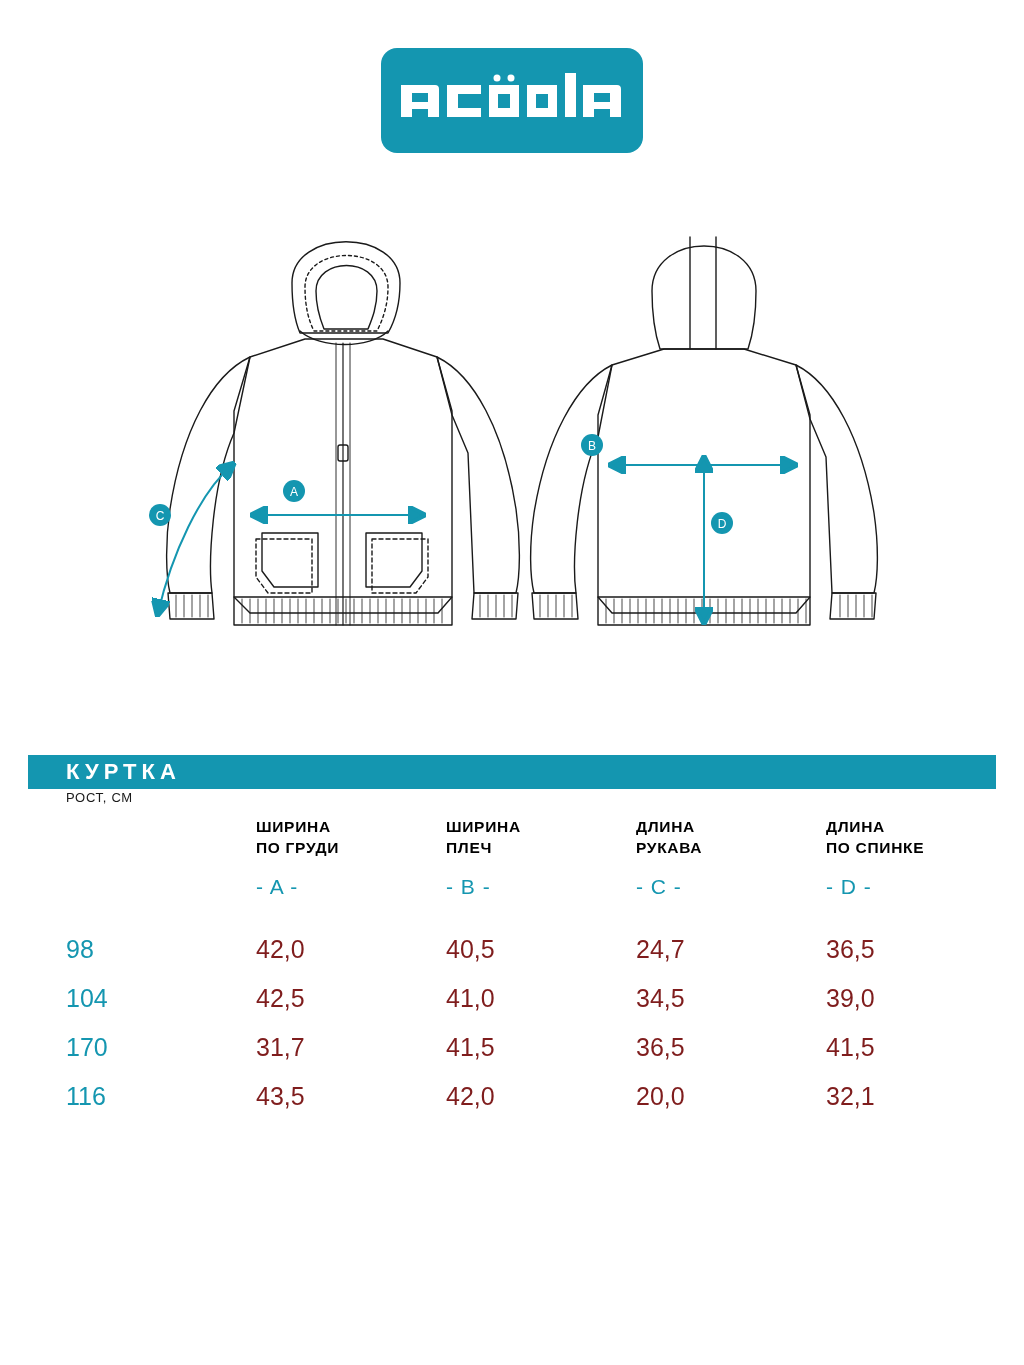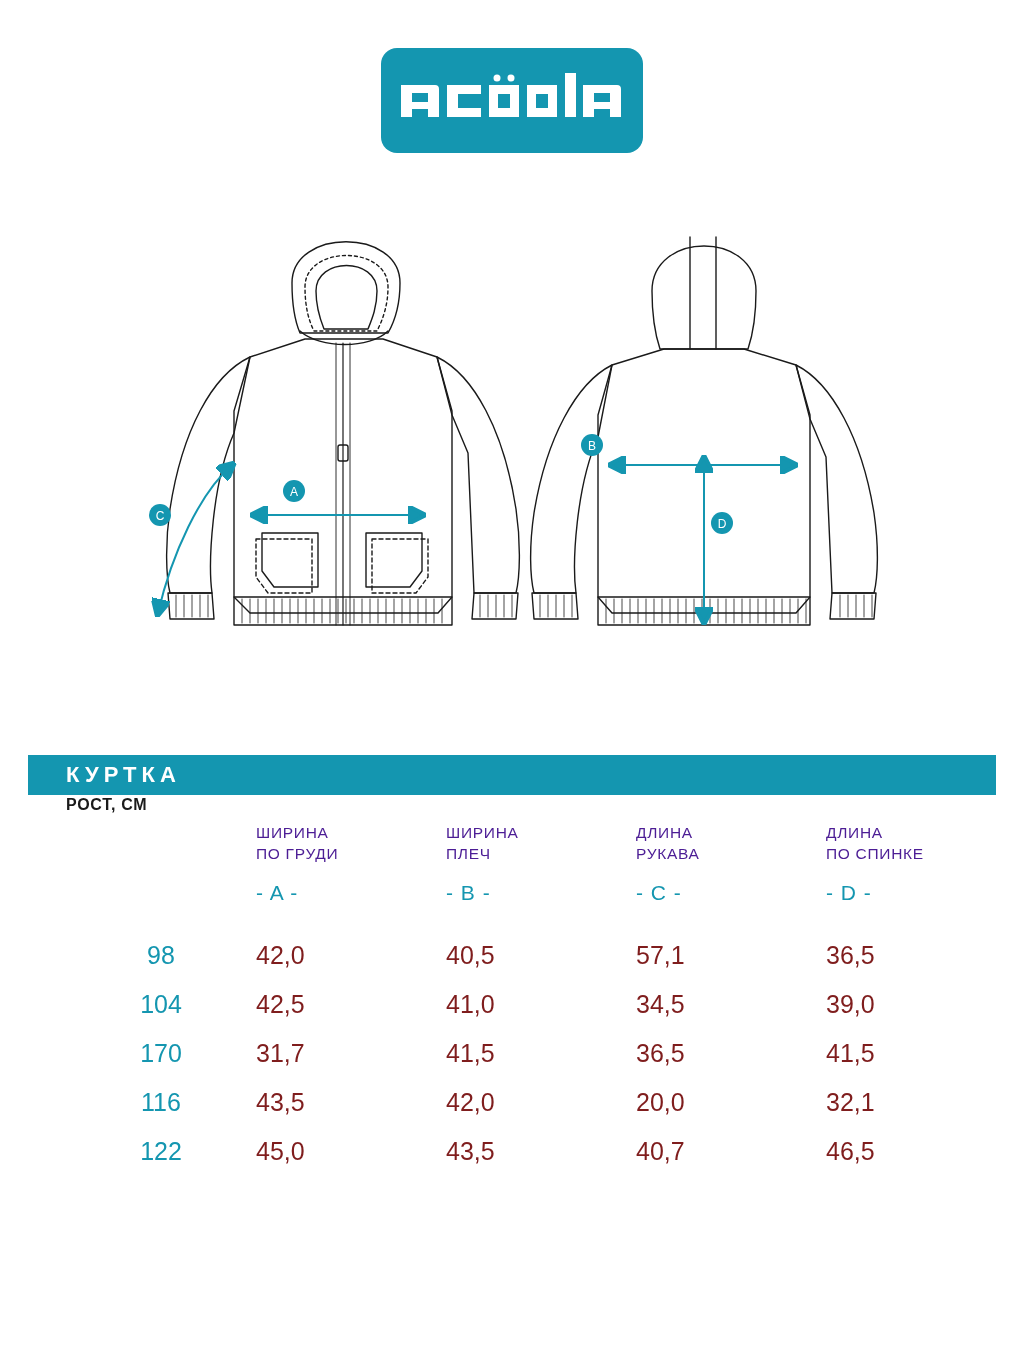--- a/index.html
+++ b/index.html
@@ -44,21 +44,21 @@
   
   .table-area {
     position: absolute;
     left: 0;
     top: 755px;
     width: 1024px;
   }
   .table-header-bar {
     margin: 0 28px;
     background: #1496b0;
-    height: 40px;
+    height: 34px;
     display: flex;
     align-items: center;
   }
   .table-title {
     color: #ffffff;
     font-size: 22px;
     font-weight: bold;
     letter-spacing: 5px;
     padding-left: 38px;
   }
@@ -75,51 +75,50 @@
   }
   .col-h {
     width: 190px;
   }
   .col-first {
     width: 228px;
   }
   th.head-cell {
     padding: 28px 0 6px 0;
     font-size: 15.5px;
-    font-weight: normal;
+    font-weight: bold;
     letter-spacing: 0.7px;
-    color: #4c1d95;
+    color: #000000;
     line-height: 1.35;
   }
   th.head-cell .lbl-line {
     display: block;
   }
   th.head-first {
-    font-size: 16px;
-    font-weight: bold;
+    font-size: 13px;
+    font-weight: normal;
     letter-spacing: 0.7px;
     color: #1a1a1a;
     padding-left: 38px;
   }
   .code-row td {
     padding: 10px 0 26px 0;
     font-size: 21px;
     color: #1496b0;
     letter-spacing: 1px;
   }
   tbody tr td {
     padding: 10px 0;
     font-size: 25px;
     color: #7f1d1d;
   }
   tbody tr td.size-col {
     color: #1496b0;
     padding-left: 38px;
     font-size: 25px;
-    text-align: center;
   }
 </style>
 </head>
 <body>
 
 <div class="logo-wrap">
   <div class="logo-box">
     <svg width="230" height="60" viewBox="0 0 230 60">
       <g fill="#ffffff">
 
@@ -289,21 +288,21 @@
         <td>- B -</td>
         <td>- C -</td>
         <td>- D -</td>
       </tr>
     </thead>
     <tbody>
       <tr>
         <td class="size-col">98</td>
         <td>42,0</td>
         <td>40,5</td>
-        <td>57,1</td>
+        <td>24,7</td>
         <td>36,5</td>
       </tr>
       <tr>
         <td class="size-col">104</td>
         <td>42,5</td>
         <td>41,0</td>
         <td>34,5</td>
         <td>39,0</td>
       </tr>
       <tr>
@@ -313,22 +312,15 @@
         <td>36,5</td>
         <td>41,5</td>
       </tr>
       <tr>
         <td class="size-col">116</td>
         <td>43,5</td>
         <td>42,0</td>
         <td>20,0</td>
         <td>32,1</td>
       </tr>
-      <tr>
-        <td class="size-col">122</td>
-        <td>45,0</td>
-        <td>43,5</td>
-        <td>40,7</td>
-        <td>46,5</td>
-      </tr>
     </tbody>
   </table>
 </div>
 
 </body></html>

